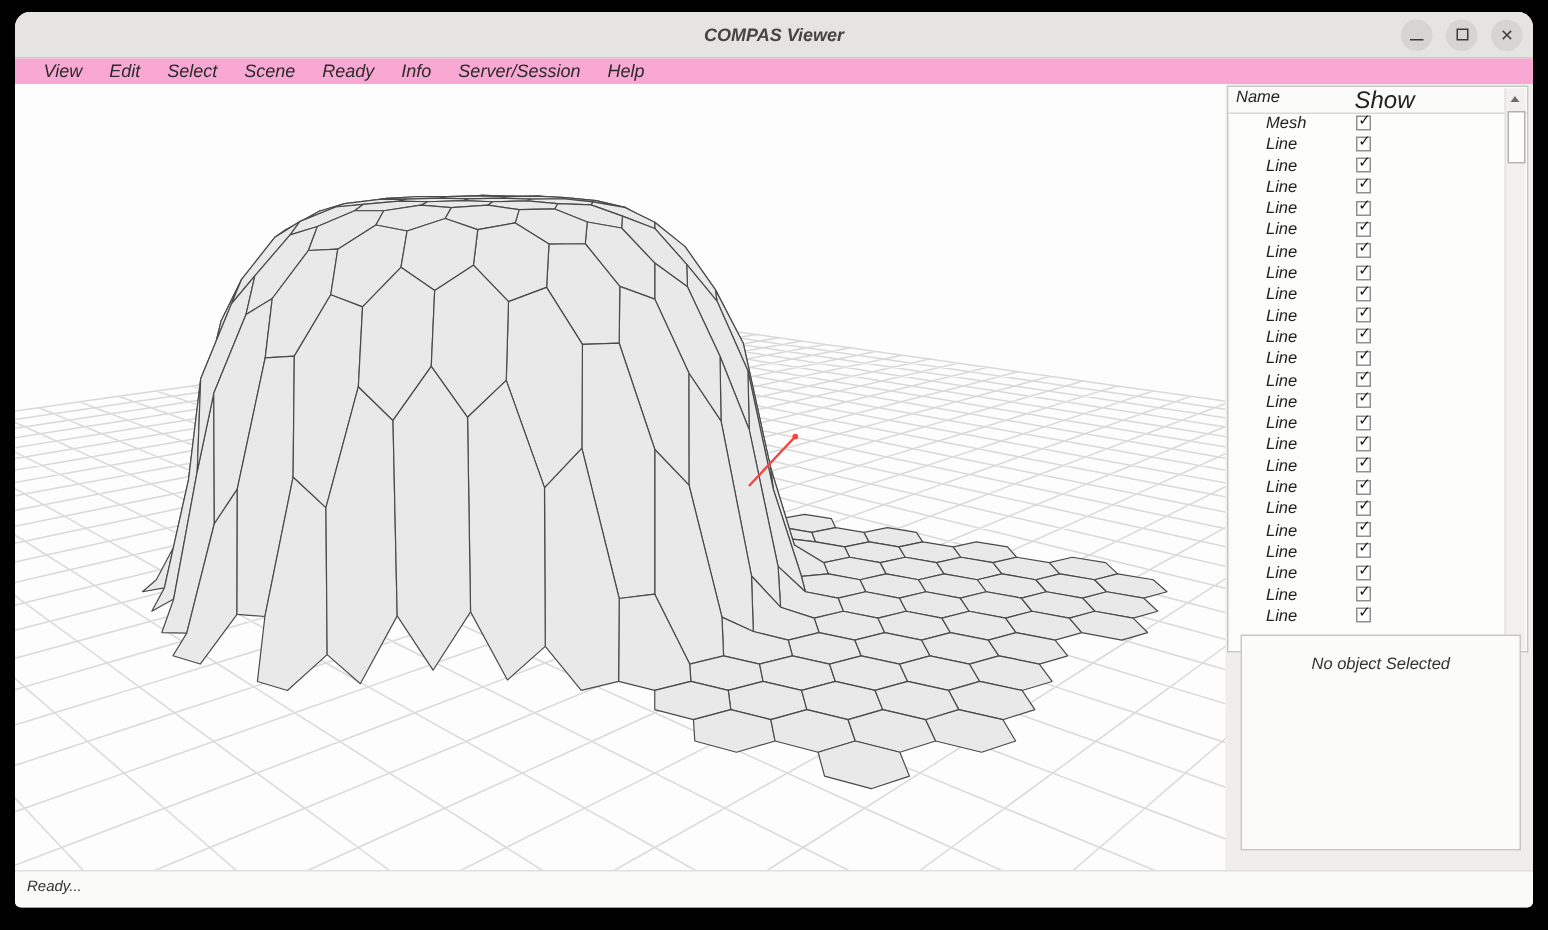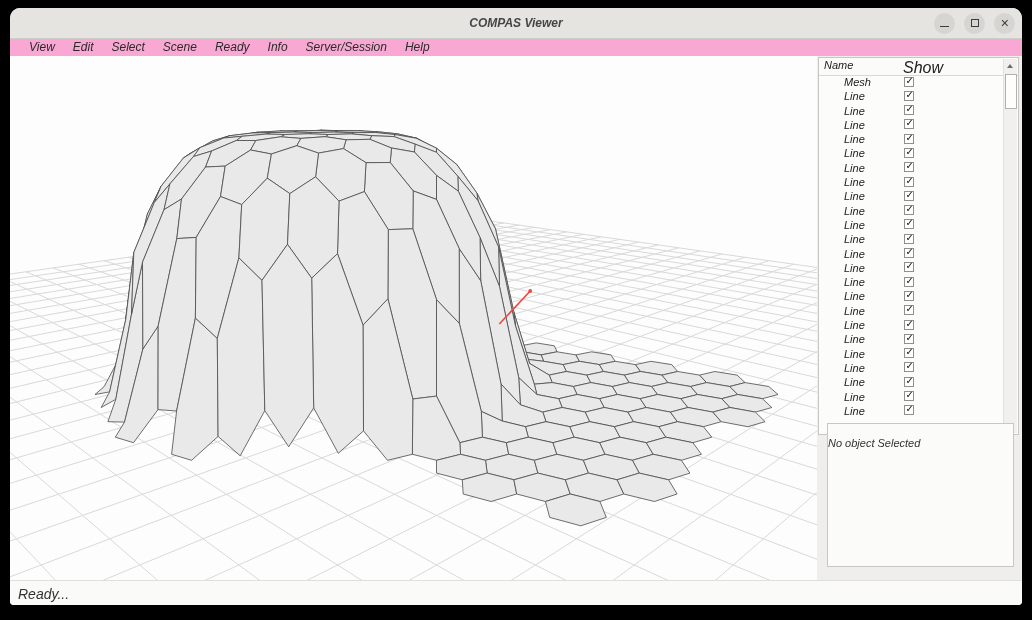--- a/index.html
+++ b/index.html
@@ -41,25 +41,25 @@
   .vscroll{position:absolute;right:1px;top:1px;bottom:1px;width:13px;background:#f1f0ef;border-left:1px solid #e2e1df;}
   .sb-up,.sb-down{position:absolute;left:0;width:13px;height:14px;}
   .sb-up{top:0;} .sb-down{bottom:0;}
   .sb-up::after{content:"";position:absolute;left:3px;top:5px;border-left:3.5px solid transparent;
     border-right:3.5px solid transparent;border-bottom:4px solid #6d6d6d;}
   .sb-down::after{content:"";position:absolute;left:3px;top:5px;border-left:3.5px solid transparent;
     border-right:3.5px solid transparent;border-top:4px solid #6d6d6d;}
   .sb-thumb{position:absolute;left:1px;top:15px;width:10px;height:33px;background:#fdfdfd;border:1px solid #b3b1ae;}
   .inspector{position:absolute;left:10px;top:367px;width:187px;height:144px;background:#fbfbf9;
     border:1px solid #c9c7c4;box-sizing:border-box;}
-  .inspector-msg{margin-top:13px;font-size:11px;color:#333;}
+  .inspector-msg{margin-top:13px;text-align:center;font-size:11px;color:#333;}
   
   .statusbar{position:absolute;left:0;bottom:0;width:100%;height:25px;background:#fafaf8;
     border-top:1px solid #e0dfdd;box-sizing:border-box;}
-  .statusbar span{position:absolute;left:8px;top:5px;font-size:14px;color:#333;}
+  .statusbar span{position:absolute;left:8px;top:5px;font-size:10px;color:#333;}
 </style>
 </head>
 <body>
 
 <div class="screen">
   <div class="window">
 
     <div class="titlebar">
       <div class="title">COMPAS Viewer</div>
       <div class="win-buttons">

